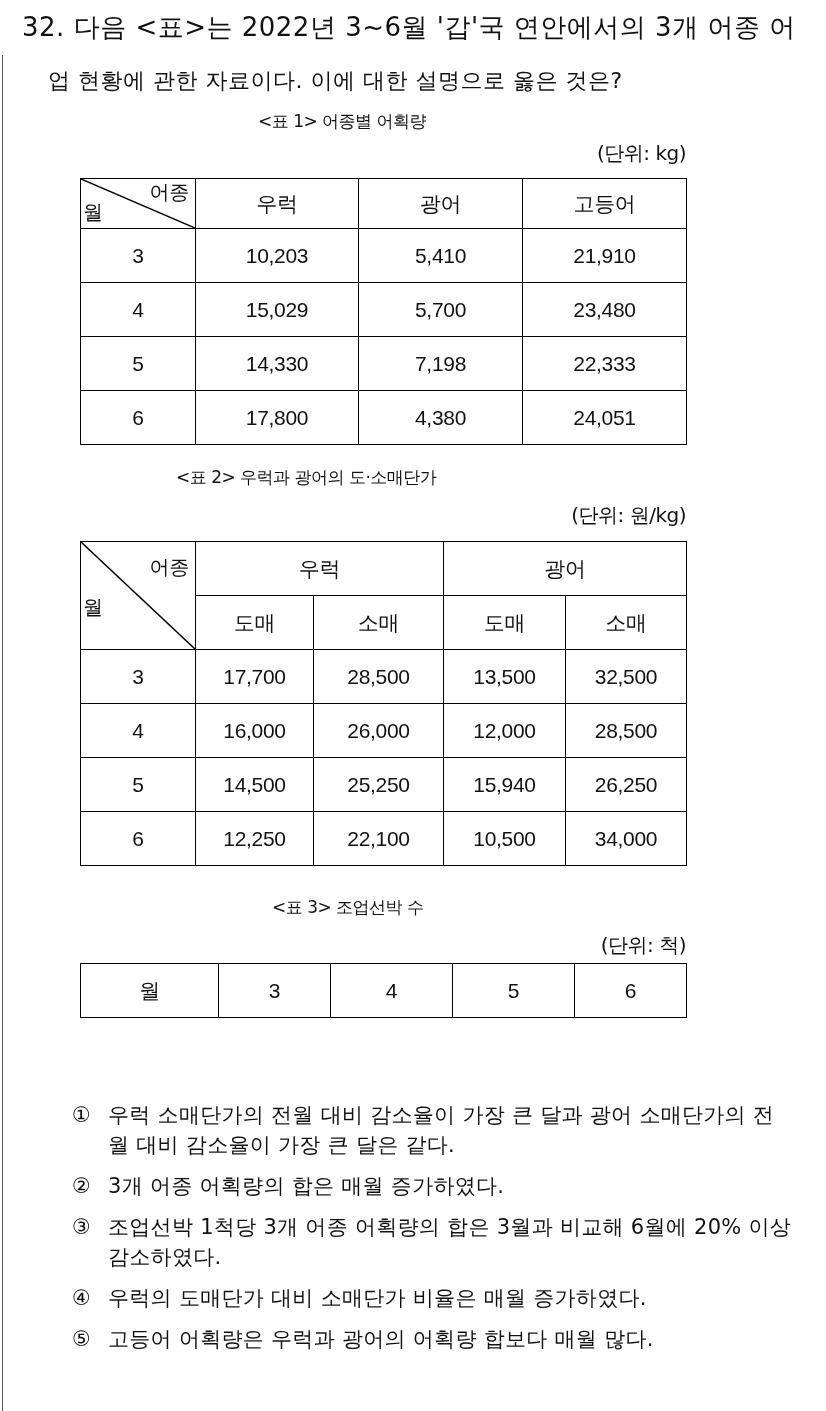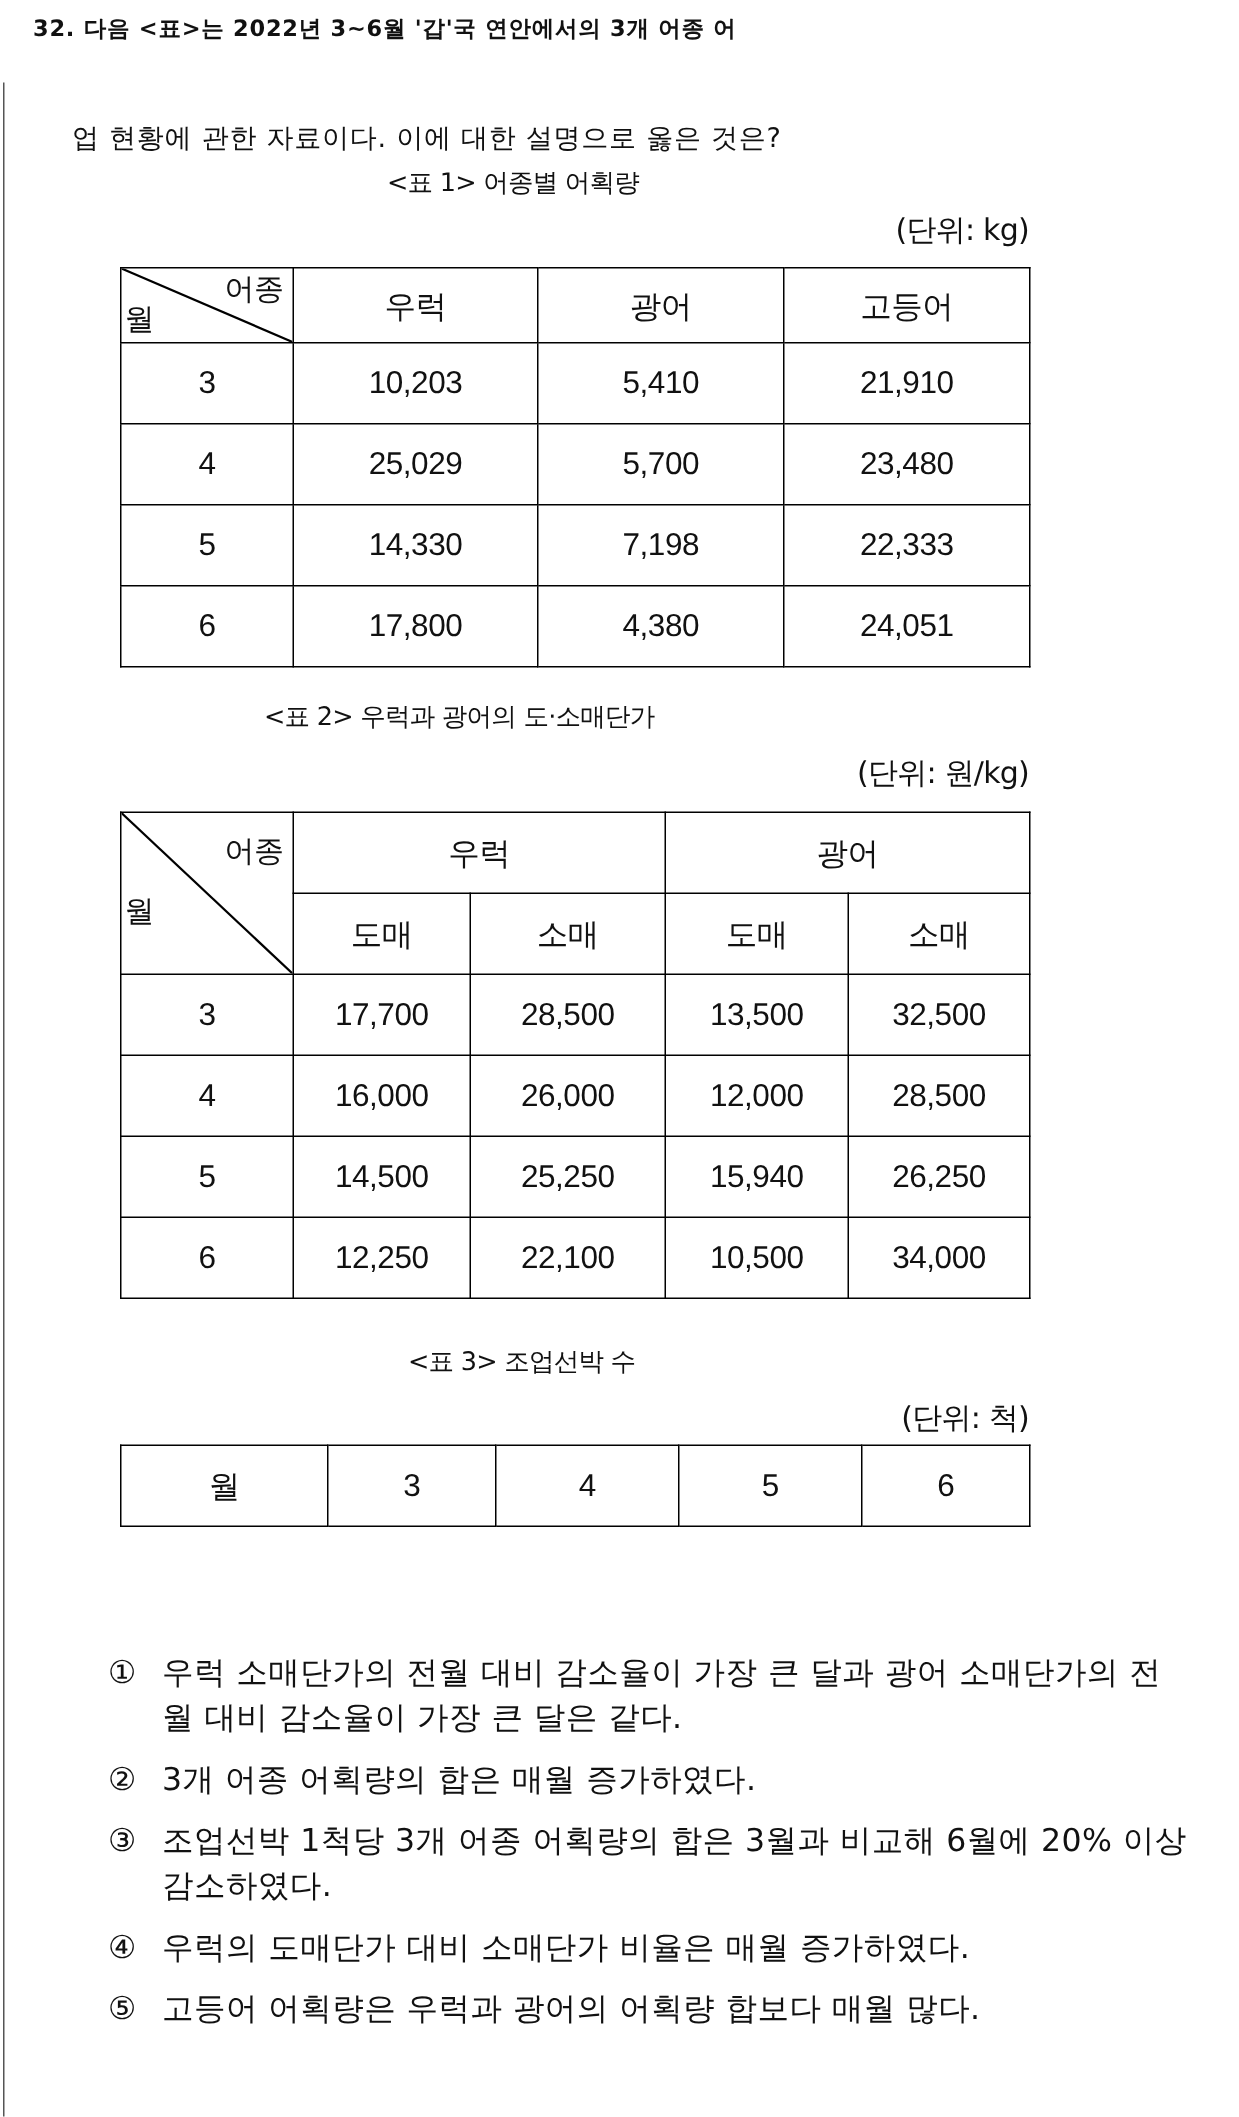--- a/index.html
+++ b/index.html
@@ -1,22 +1,22 @@
 <!DOCTYPE html>
 <html><head>
   <meta charset="utf-8">
   <style>
     html, body { margin: 0; padding: 0; background: #ffffff; }
     body {
       width: 826px; height: 1411px; position: relative; overflow: hidden;
       font-family: "DejaVu Sans", "Liberation Sans", sans-serif; color: #111;
     }
     .left-rule { position: absolute; left: 2px; top: 55px; bottom: 0; width: 1px; background: #555; }
-    .q-line1 { position: absolute; left: 22px; top: 10px; font-size: 15px; letter-spacing: 0.5px; white-space: nowrap; font-weight: bold; }
-    .q-line2 { position: absolute; left: 48px; top: 80px; font-size: 18px; letter-spacing: 0.5px; white-space: nowrap; }
+    .q-line1 { position: absolute; left: 22px; top: 10px; font-size: 26px; letter-spacing: 0.5px; white-space: nowrap; }
+    .q-line2 { position: absolute; left: 48px; top: 66px; font-size: 22px; letter-spacing: 0.5px; white-space: nowrap; }
 
     .tcap { position: absolute; font-size: 17px; white-space: nowrap; letter-spacing: -0.5px; }
     .unit { position: absolute; font-size: 20px; white-space: nowrap; right: 140px; letter-spacing: -0.5px; }
 
     table.grid { position: absolute; left: 80px; width: 606px; border-collapse: collapse; table-layout: fixed; padding-left: 29px; }
     table.grid td {
       border: 1.5px solid #000; text-align: center; font-size: 21px;
       font-family: "Liberation Sans", sans-serif; padding: 0; letter-spacing: -0.3px;
     }
     .diag-cell { position: relative; }
@@ -64,21 +64,21 @@
     <td>고등어</td>
   </tr>
   <tr style="height:54px">
     <td>3</td>
     <td>10,203</td>
     <td>5,410</td>
     <td>21,910</td>
   </tr>
   <tr style="height:54px">
     <td>4</td>
-    <td>25,029</td>
+    <td>15,029</td>
     <td>5,700</td>
     <td>23,480</td>
   </tr>
   <tr style="height:54px">
     <td>5</td>
     <td>14,330</td>
     <td>7,198</td>
     <td>22,333</td>
   </tr>
   <tr style="height:54px">

